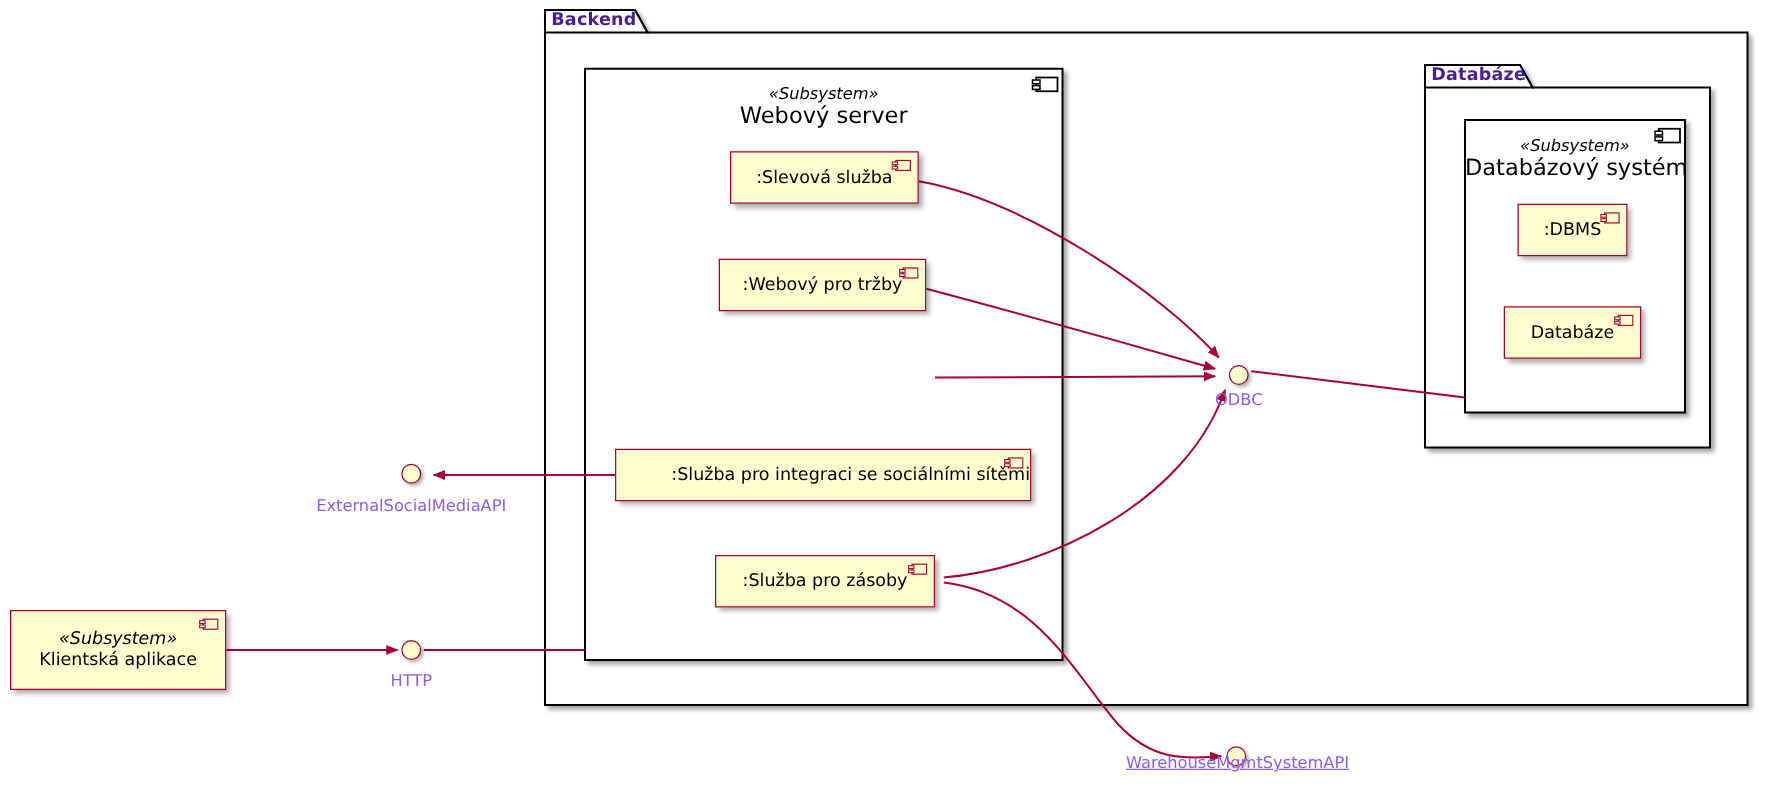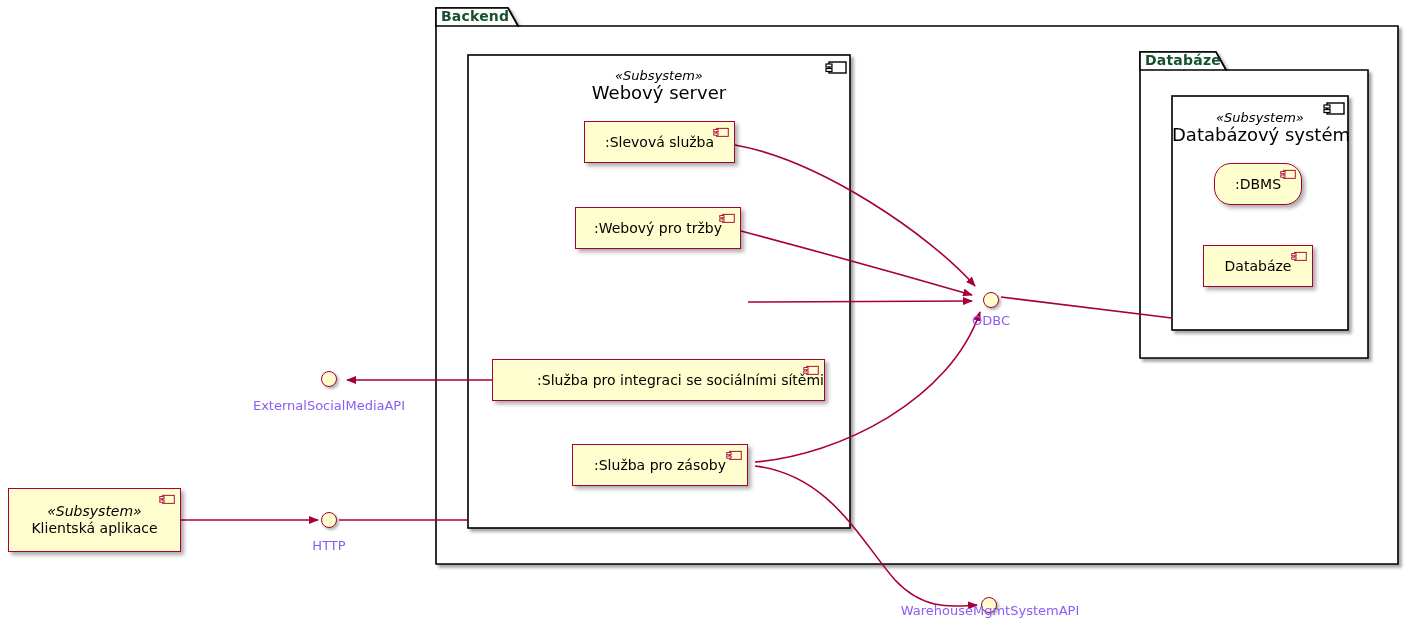--- a/index.html
+++ b/index.html
@@ -25,21 +25,21 @@
     height: 643px;
     pointer-events: none;
   }
   svg.layer * { pointer-events: auto; }
 
   
   .pkg-label {
     position: absolute;
     font-weight: bold;
     font-size: 14px;
-    color: #14532d;
+    color: #4c1d95;
     white-space: nowrap;
     letter-spacing: 0.2px;
   }
 
   
   .subsys-title {
     position: absolute;
     text-align: center;
     color: #000000;
     white-space: nowrap;
@@ -213,21 +213,21 @@
 
   <div class="comp" style="left:572px; top:444px; width:176px; height:42px;">
     <span class="comp-label">:Služba pro zásoby</span>
     <svg class="comp-icon" viewBox="0 0 22 13">
       <rect x="5" y="0.8" width="16" height="11" fill="#FEFECE" stroke="#A80036" stroke-width="1.3"></rect>
       <rect x="1" y="2.5" width="6" height="3" fill="#FEFECE" stroke="#A80036" stroke-width="1.2"></rect>
       <rect x="1" y="7.2" width="6" height="3" fill="#FEFECE" stroke="#A80036" stroke-width="1.2"></rect>
     </svg>
   </div>
 
-  <div class="comp" style="left:1214px; top:163px; width:88px; height:42px;border-radius:17px;">
+  <div class="comp" style="left:1214px; top:163px; width:88px; height:42px;">
     <span class="comp-label">:DBMS</span>
     <svg class="comp-icon" viewBox="0 0 22 13">
       <rect x="5" y="0.8" width="16" height="11" fill="#FEFECE" stroke="#A80036" stroke-width="1.3"></rect>
       <rect x="1" y="2.5" width="6" height="3" fill="#FEFECE" stroke="#A80036" stroke-width="1.2"></rect>
       <rect x="1" y="7.2" width="6" height="3" fill="#FEFECE" stroke="#A80036" stroke-width="1.2"></rect>
     </svg>
   </div>
 
   <div class="comp" style="left:1203px; top:245px; width:110px; height:42px;">
     <span class="comp-label">Databáze</span>
@@ -253,15 +253,15 @@
   <div class="iface" style="left:983px; top:292px;"></div>
   <div class="iface-label" style="left:941px; top:313px; width:100px;">ODBC</div>
 
   <div class="iface" style="left:321px; top:371px;"></div>
   <div class="iface-label" style="left:244px; top:398px; width:170px;">ExternalSocialMediaAPI</div>
 
   <div class="iface" style="left:321px; top:512px;"></div>
   <div class="iface-label" style="left:289px; top:538px; width:80px;">HTTP</div>
 
   <div class="iface" style="left:981px; top:597px;"></div>
-  <div class="iface-label" style="left:894px; top:603px; width:192px;">WarehouseMgmtSystemAPI</div>
+  <div class="iface-label" style="left:894px; top:603px; width:192px;text-decoration:underline;">WarehouseMgmtSystemAPI</div>
 
 </div>
 
 </body></html>

